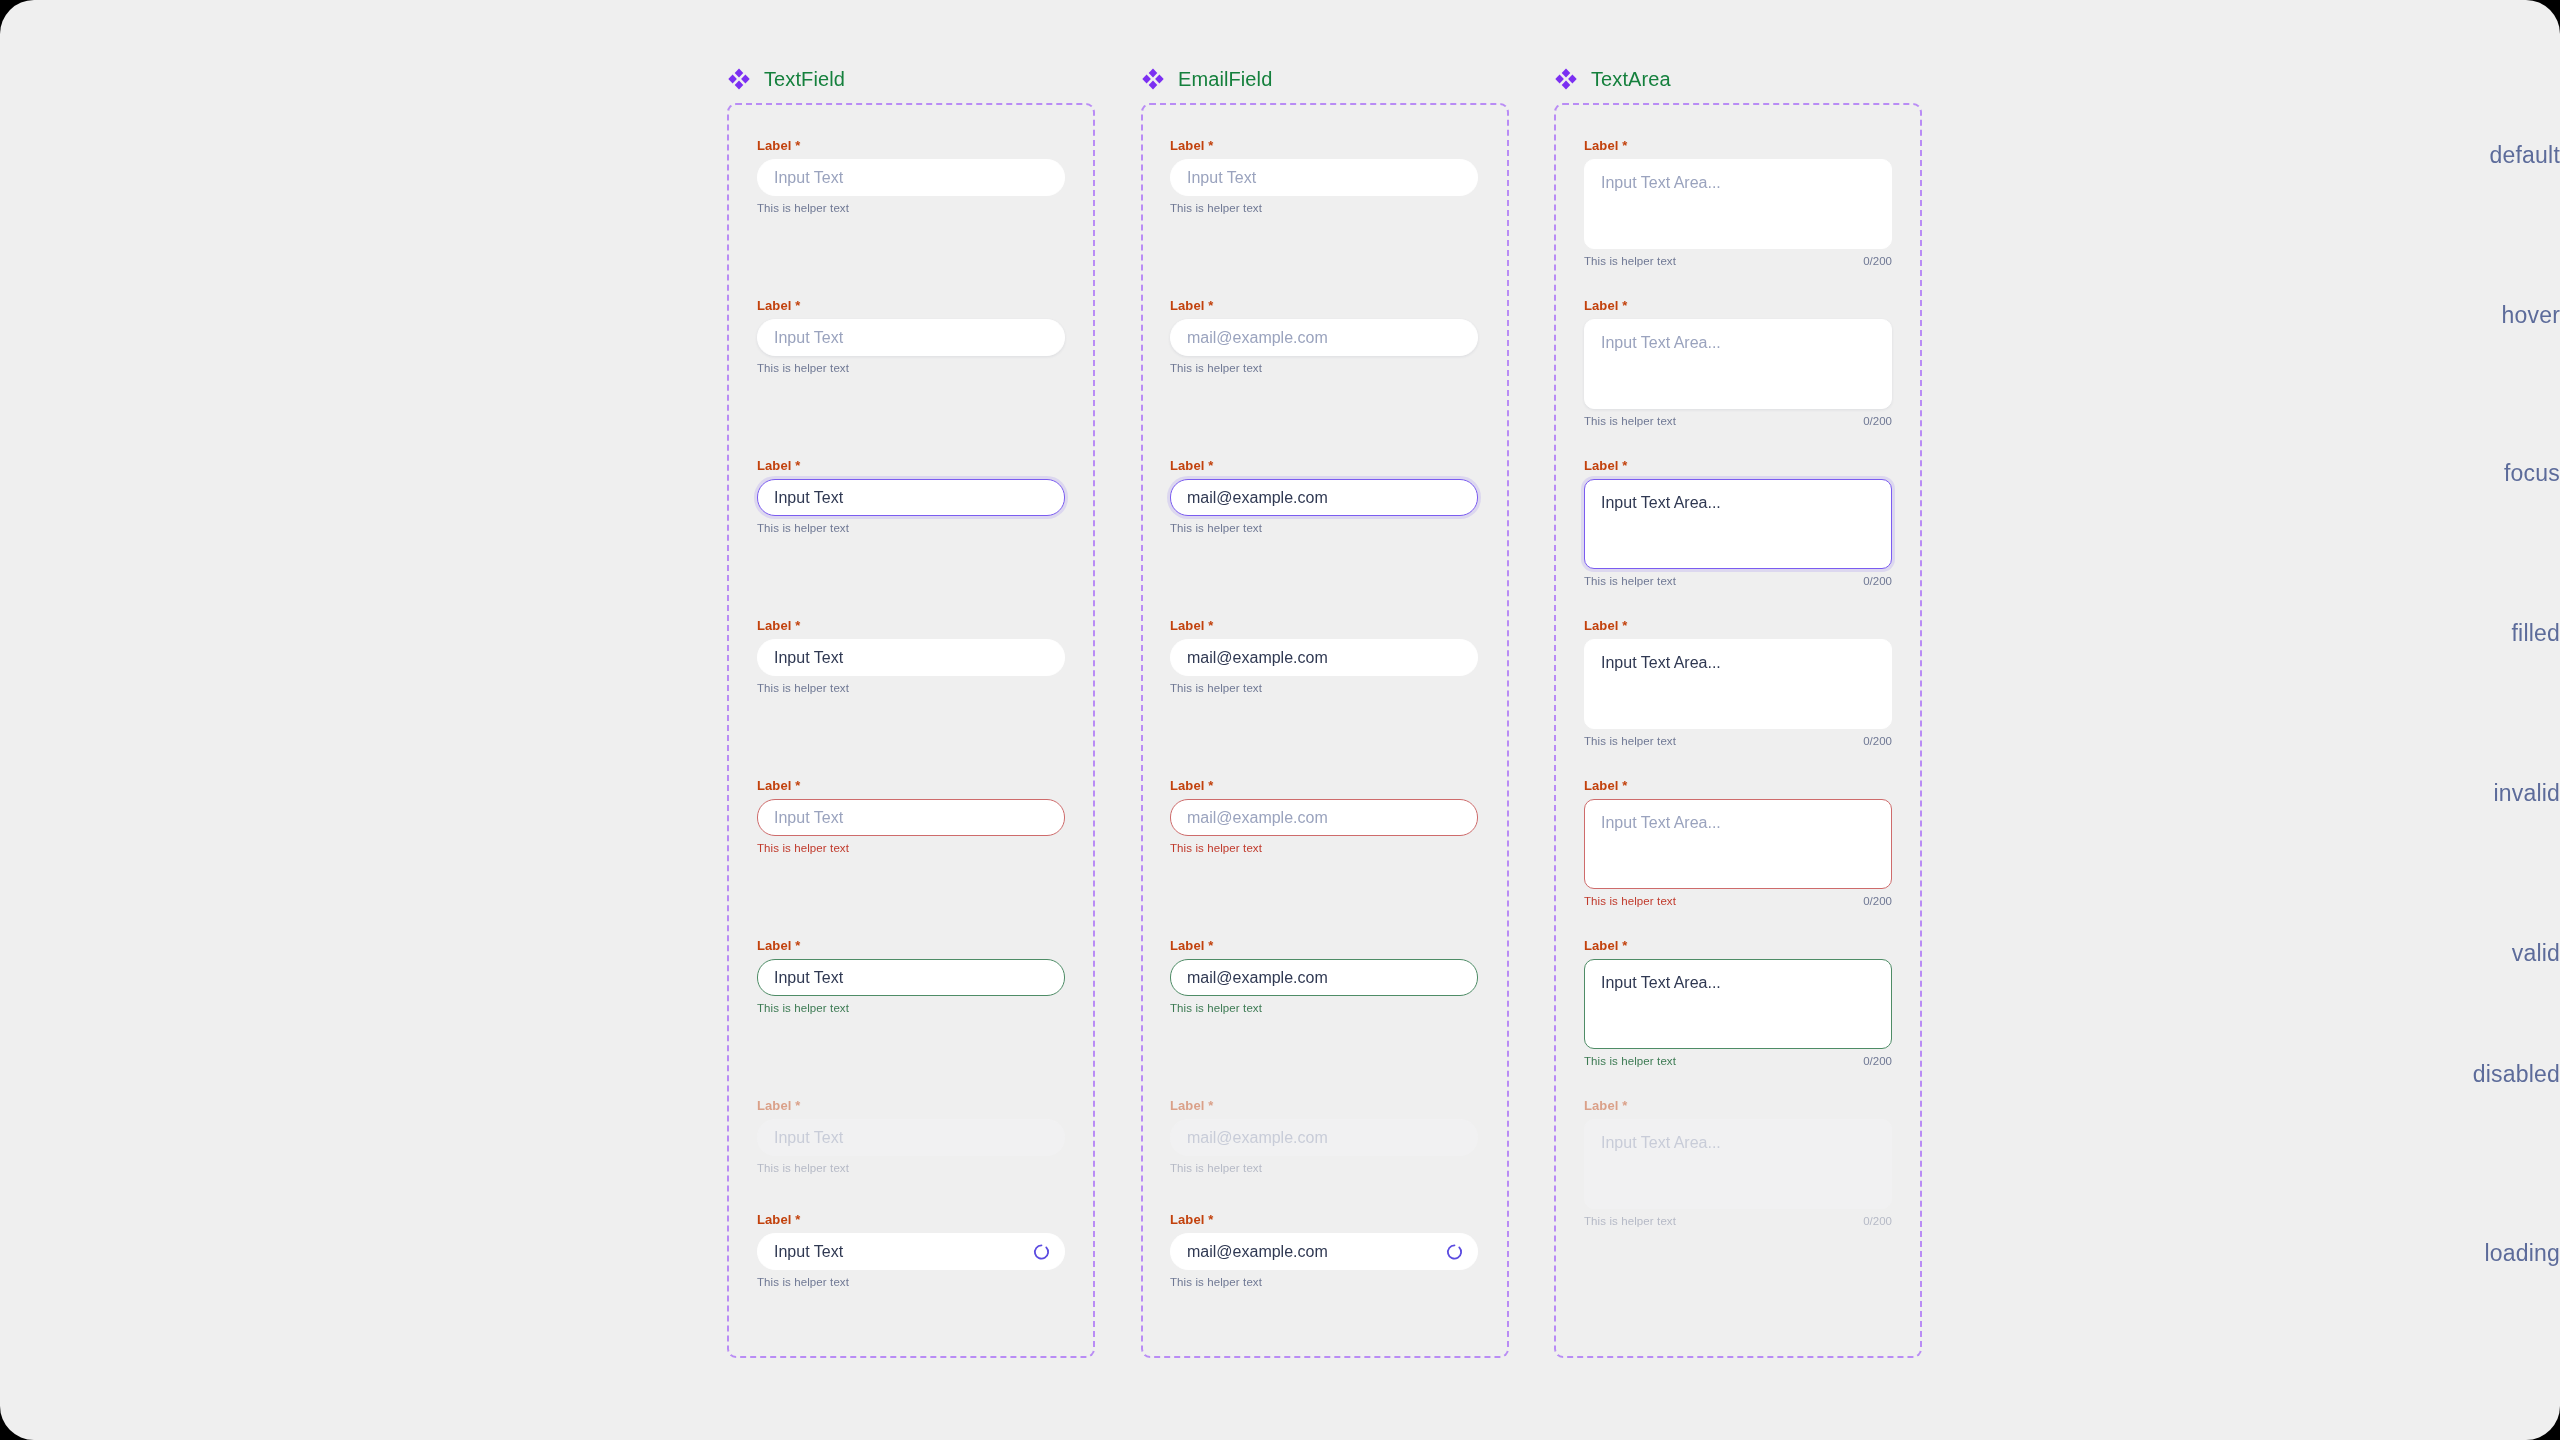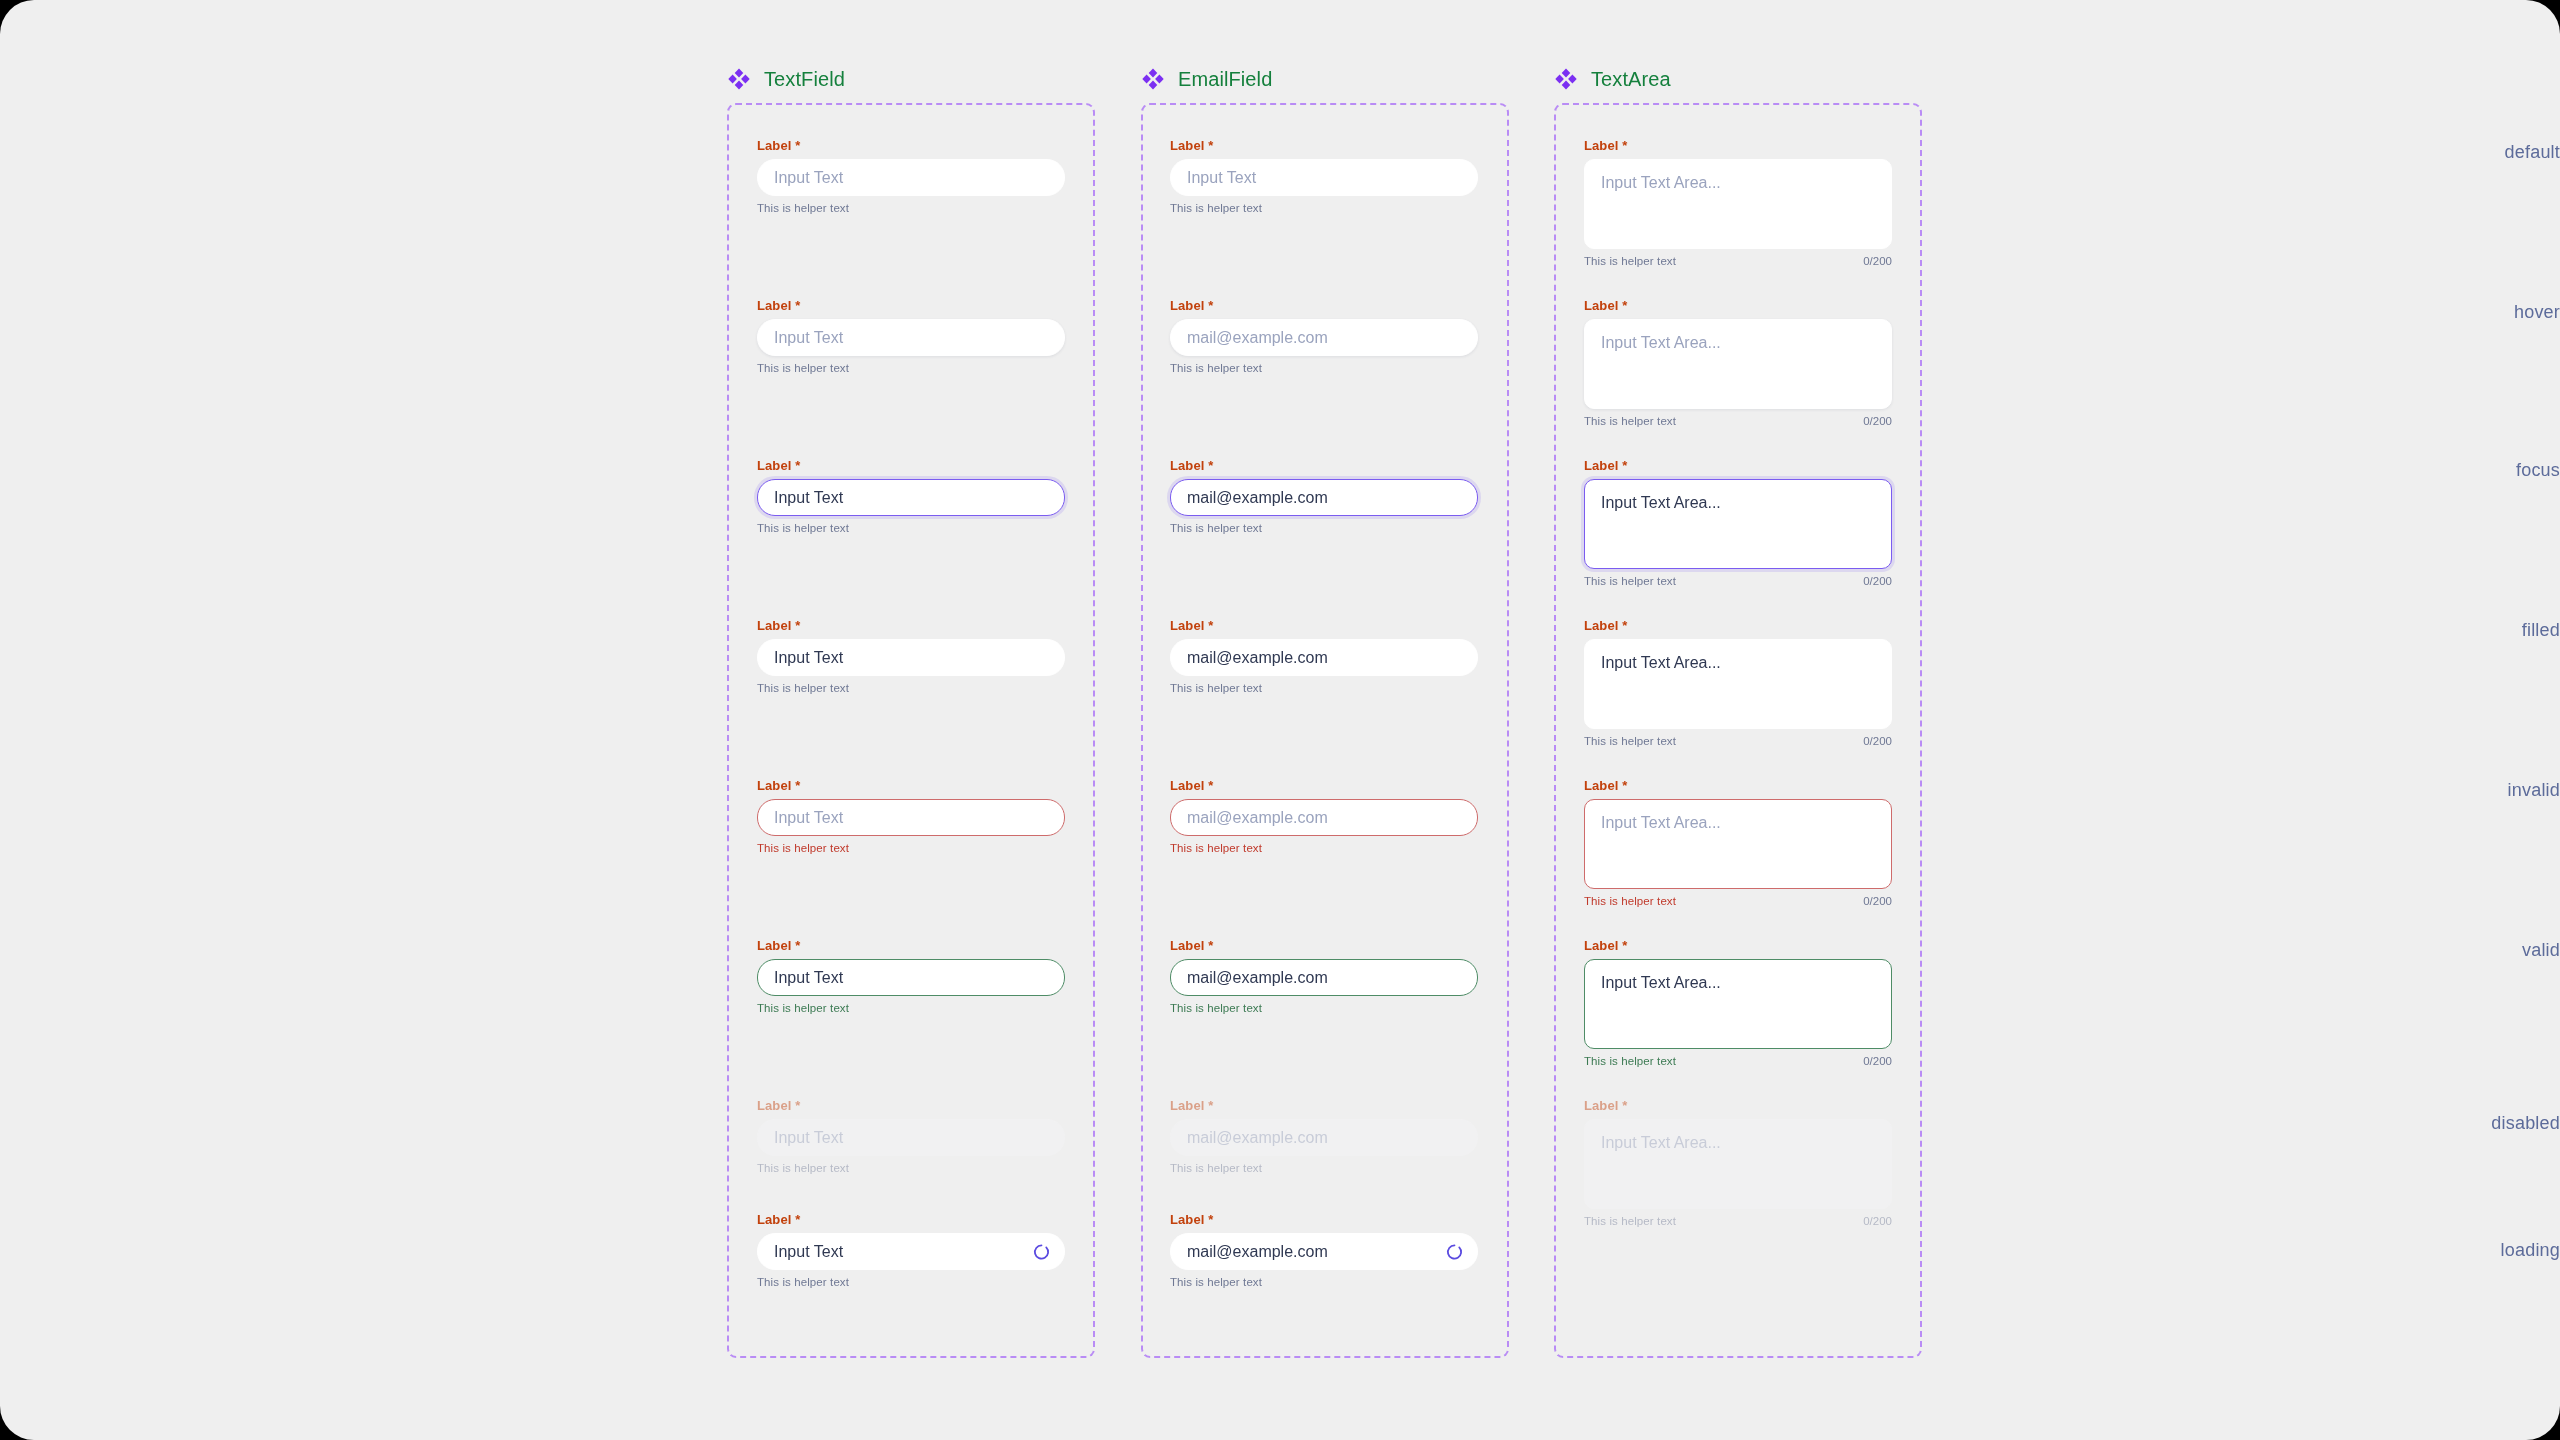--- a/index.html
+++ b/index.html
@@ -31,21 +31,21 @@
     height: 1440px;
   }
 
   
   .row-label {
     position: absolute;
     right: 0;
     width: 240px;
     text-align: right;
     color: #5C6B9A;
-    font-size: 18px;
+    font-size: 23px;
     font-family: "Liberation Sans", sans-serif;
     letter-spacing: 0.2px;
     white-space: nowrap;
   }
 
   
   .col-head {
     position: absolute;
     display: flex;
     align-items: center;
@@ -155,21 +155,21 @@
 
 <div id="page">
   <div class="grid">
 
     <div class="row-label" style="top:142px;">default</div>
     <div class="row-label" style="top:302px;">hover</div>
     <div class="row-label" style="top:460px;">focus</div>
     <div class="row-label" style="top:620px;">filled</div>
     <div class="row-label" style="top:780px;">invalid</div>
     <div class="row-label" style="top:940px;">valid</div>
-    <div class="row-label" style="top:1113px;">disabled</div>
+    <div class="row-label" style="top:1061px;">disabled</div>
     <div class="row-label" style="top:1240px;">loading</div>
 
     <div class="col-head" style="left:727px; top:62px;">
       <span>
         <svg class="comp-icon" viewBox="0 0 24 24" aria-hidden="true">
           <path d="M12 1.6 L16.3 6 L12 10.4 L7.7 6 Z" fill="#7B2FF2"></path>
           <path d="M12 13.6 L16.3 18 L12 22.4 L7.7 18 Z" fill="#7B2FF2"></path>
           <path d="M5.6 7.6 L9.9 12 L5.6 16.4 L1.3 12 Z" fill="#7B2FF2"></path>
           <path d="M18.4 7.6 L22.7 12 L18.4 16.4 L14.1 12 Z" fill="#7B2FF2"></path>
         </svg>

